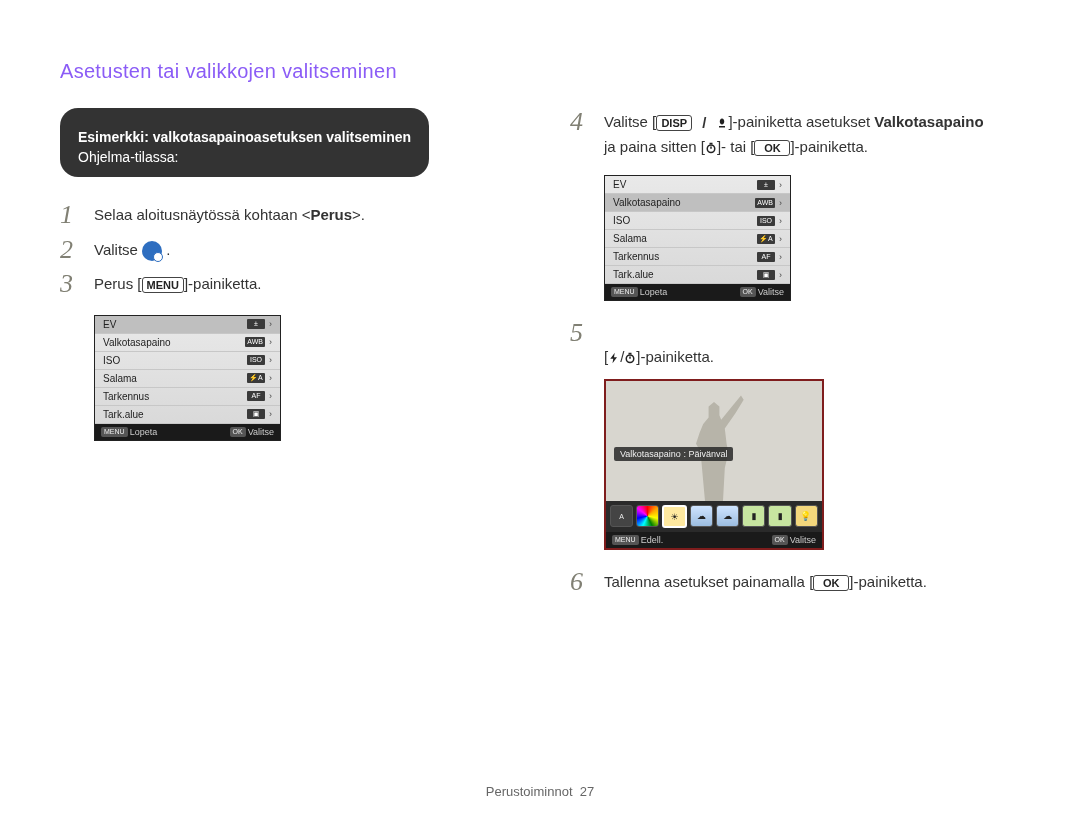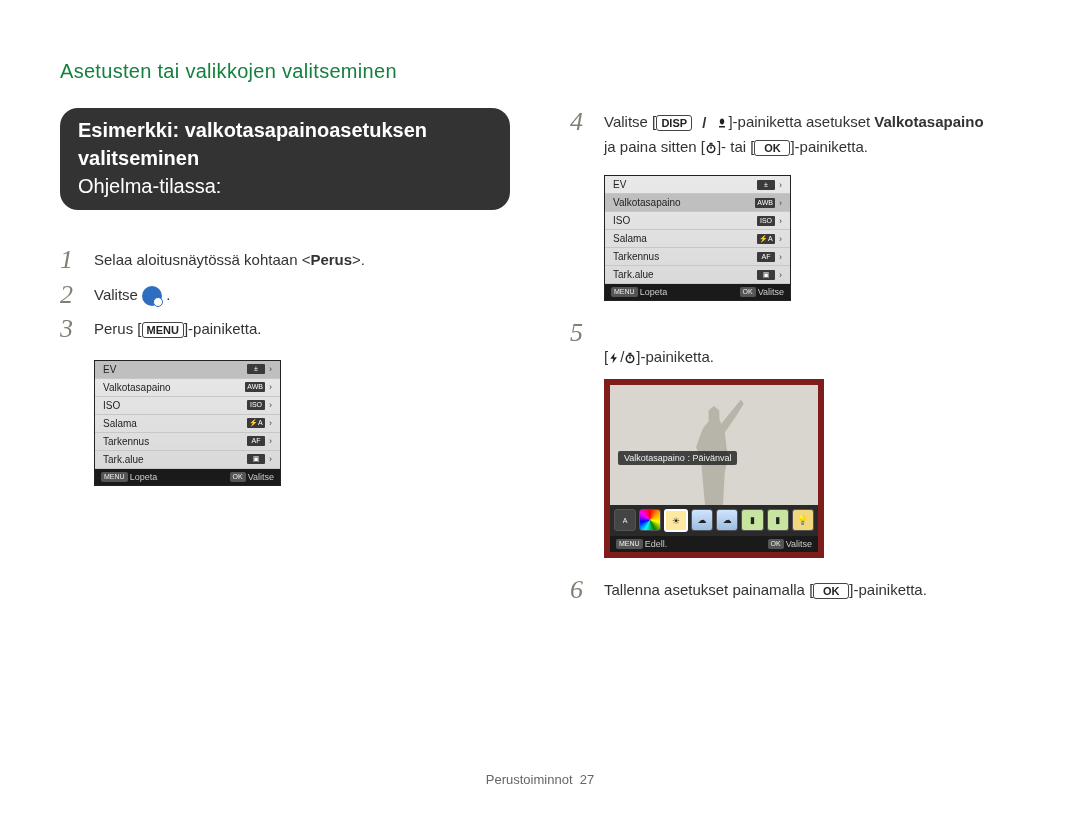--- a/index.html
+++ b/index.html
@@ -9,37 +9,37 @@
     color: #333;
     width: 1080px;
     height: 815px;
     position: relative;
     box-sizing: border-box;
     padding: 60px 60px 30px 60px;
   }
   .page-title {
     font-size: 20px;
     font-weight: 300;
-    color: #15803d;
+    color: #8b5cf6;
     margin-bottom: 25px;
     letter-spacing: 0.3px;
   }
   .columns {
     display: flex;
     gap: 60px;
   }
   .col { flex: 1; }
   .pill {
     background: #333;
     color: #fff;
     border-radius: 18px;
-    padding: 8px 18px 10px 18px;
-    font-size: 20px;
+    padding: 20px 18px 10px 18px;
+    font-size: 14px;
     line-height: 1.4;
-    margin-bottom: 36px;
+    margin-bottom: 24px;
     display: inline-block;
   }
   .pill .line1 { font-weight: 600; }
   .step {
     display: flex;
     gap: 10px;
     margin-bottom: 6px;
     font-size: 15px;
     color: #333;
     line-height: 1.6;
@@ -138,21 +138,21 @@
     justify-content:space-between;
     padding:3px 6px;
   }
   .footer-bar .grp { display:flex; align-items:center; gap:2px;}
   .mini-btn {
     background:#555;color:#eee;border-radius:2px;
     font-size:7px;padding:0 3px;line-height:10px;
   }
   
   .wb-screen {
-    border:6px solid #7f1d1d;
+    border:2px solid #7f1d1d;
     width:220px;
     background:#d8d6cf;
     margin-top:10px; margin-left:34px;
     position:relative;
     box-sizing:border-box;
   }
   .wb-preview {
     height:120px;
     position:relative;
     overflow:hidden;
@@ -192,21 +192,21 @@
   .wb-chip.sel { border:2px solid #fff; background:#ffe9a0; width:22px;height:19px;}
   .cloud { background:linear-gradient(#cfe4ff,#9cbde0); }
   .flu { background:#c7e5a0; }
   .tung { background:#f3d77c; }
   .auto { background:#444;color:#eee; font-size:7px;}
   .rgb {
     background: conic-gradient(red,orange,yellow,green,cyan,blue,magenta,red);
   }
   .page-footer {
     position:absolute;
-    bottom:28px;
+    bottom:16px;
     left:0;right:0;
     text-align:center;
     font-size:13px;
     color:#666;
   }
   svg.ic { width:12px;height:12px;vertical-align:middle;}
 </style>
 </head>
 <body>
 

